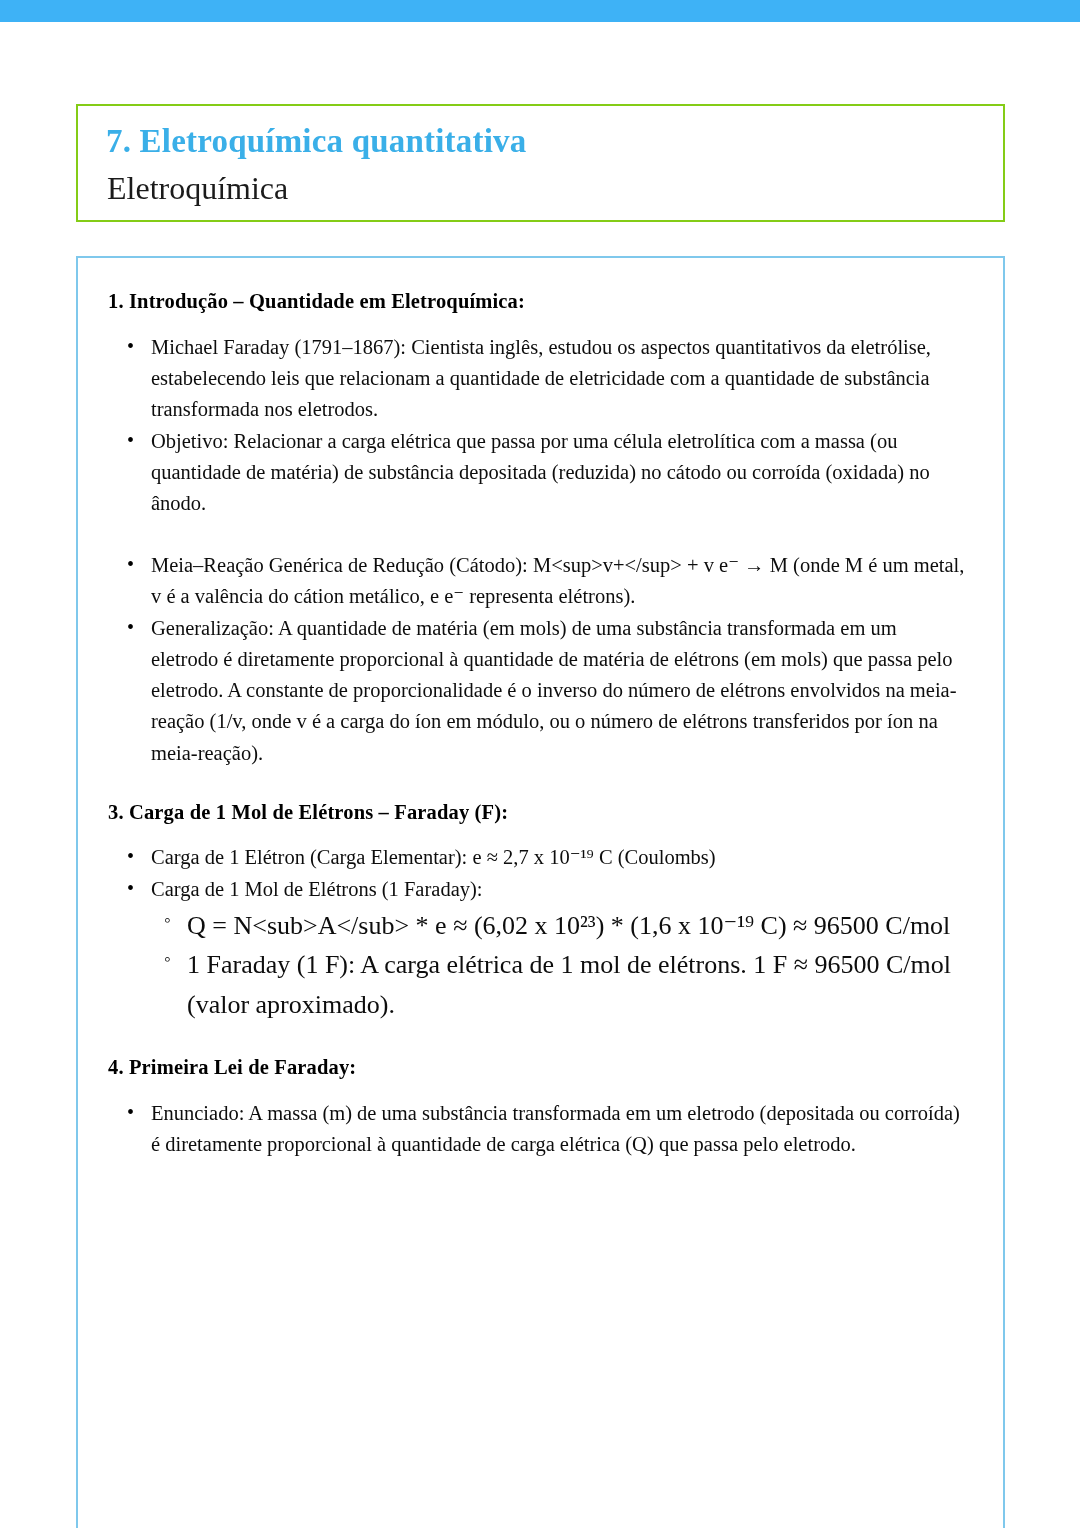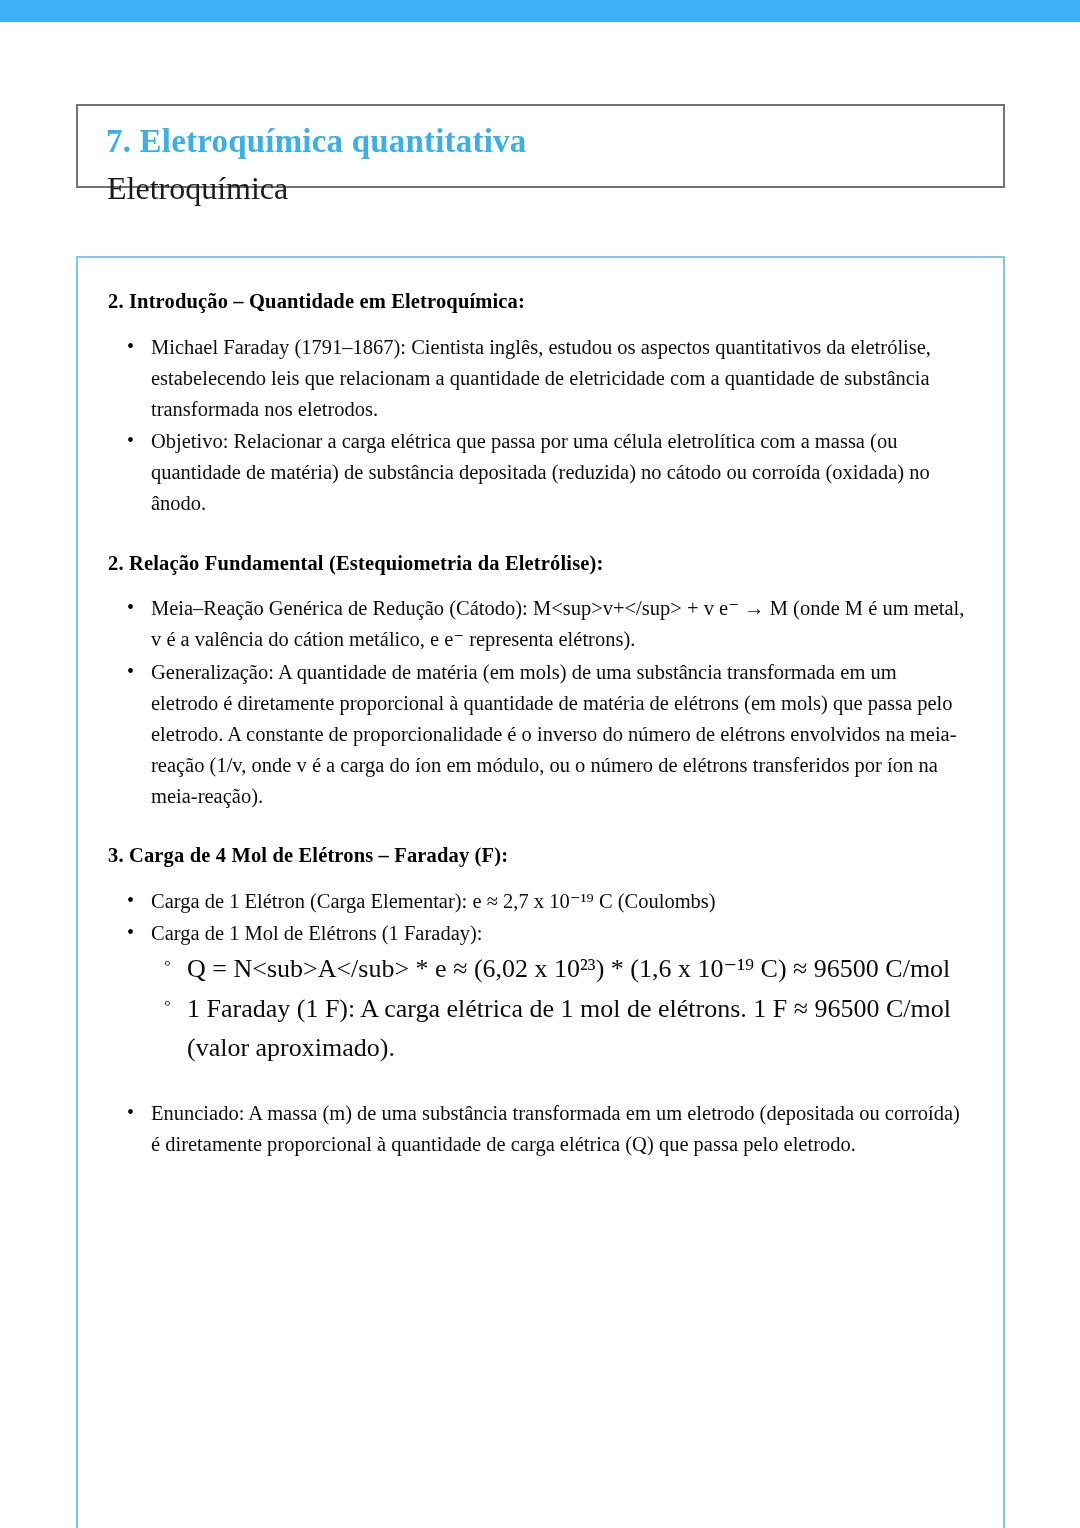--- a/index.html
+++ b/index.html
@@ -31,22 +31,22 @@
     width: 1080px;
     height: 1506px;
     background: #ffffff;
   }
 
   .header-box {
     position: absolute;
     left: 76px;
     top: 82px;
     width: 929px;
-    height: 84px;
-    border: 2px solid #737373;
+    height: 118px;
+    border: 2px solid #84cc16;
     background: #ffffff;
     box-sizing: border-box;
   }
 
   .header-title {
     position: absolute;
     left: 28px;
     top: 17px;
     font-size: 33px;
     font-weight: bold;
@@ -148,64 +148,64 @@
 
   <div class="header-box">
     <div class="header-title">7. Eletroquímica quantitativa</div>
     <div class="header-subtitle">Eletroquímica</div>
   </div>
 
   <div class="content-box">
     <div class="content-inner">
 
       <div class="sec-block">
-        <h3 class="sec-heading">2. Introdução – Quantidade em Eletroquímica:</h3>
+        <h3 class="sec-heading">1. Introdução – Quantidade em Eletroquímica:</h3>
         <ul class="bullets">
           <li>
               <span class="btext">Michael Faraday (1791–1867): Cientista inglês, estudou os aspectos quantitativos da eletrólise, estabelecendo leis que relacionam a quantidade de eletricidade com a quantidade de substância transformada nos eletrodos.</span>
             </li>
           <li>
               <span class="btext">Objetivo: Relacionar a carga elétrica que passa por uma célula eletrolítica com a massa (ou quantidade de matéria) de substância depositada (reduzida) no cátodo ou corroída (oxidada) no ânodo.</span>
             </li>
         </ul>
       </div>
 
       <div class="sec-block">
-        <h3 class="sec-heading">2. Relação Fundamental (Estequiometria da Eletrólise):</h3>
         <ul class="bullets">
           <li>
               <span class="btext">Meia–Reação Genérica de Redução (Cátodo): M&lt;sup&gt;v+&lt;/sup&gt; + v e⁻ → M (onde M é um metal, v é a valência do cátion metálico, e e⁻ representa elétrons).</span>
             </li>
           <li>
               <span class="btext">Generalização: A quantidade de matéria (em mols) de uma substância transformada em um eletrodo é diretamente proporcional à quantidade de matéria de elétrons (em mols) que passa pelo eletrodo. A constante de proporcionalidade é o inverso do número de elétrons envolvidos na meia-reação (1/v, onde v é a carga do íon em módulo, ou o número de elétrons transferidos por íon na meia-reação).</span>
             </li>
         </ul>
       </div>
 
       <div class="sec-block">
-        <h3 class="sec-heading">3. Carga de 4 Mol de Elétrons – Faraday (F):</h3>
+        <h3 class="sec-heading">3. Carga de 1 Mol de Elétrons – Faraday (F):</h3>
         <ul class="bullets">
           <li>
               <span class="btext">Carga de 1 Elétron (Carga Elementar): e ≈ 2,7 x 10⁻¹⁹ C (Coulombs)</span>
             </li>
           <li>
             <span class="btext">Carga de 1 Mol de Elétrons (1 Faraday):</span>
             <ul class="subbullets">
               <li>
                   <span class="btext">Q = N&lt;sub&gt;A&lt;/sub&gt; * e ≈ (6,02 x 10²³) * (1,6 x 10⁻¹⁹ C) ≈ 96500 C/mol</span>
                 </li>
               <li>
                   <span class="btext">1 Faraday (1 F): A carga elétrica de 1 mol de elétrons. 1 F ≈ 96500 C/mol (valor aproximado).</span>
                 </li>
             </ul>
           </li>
         </ul>
       </div>
 
       <div class="sec-block">
+        <h3 class="sec-heading">4. Primeira Lei de Faraday:</h3>
         <ul class="bullets">
           <li>
               <span class="btext">Enunciado: A massa (m) de uma substância transformada em um eletrodo (depositada ou corroída) é diretamente proporcional à quantidade de carga elétrica (Q) que passa pelo eletrodo.</span>
             </li>
         </ul>
       </div>
 
     </div>
   </div>
 

